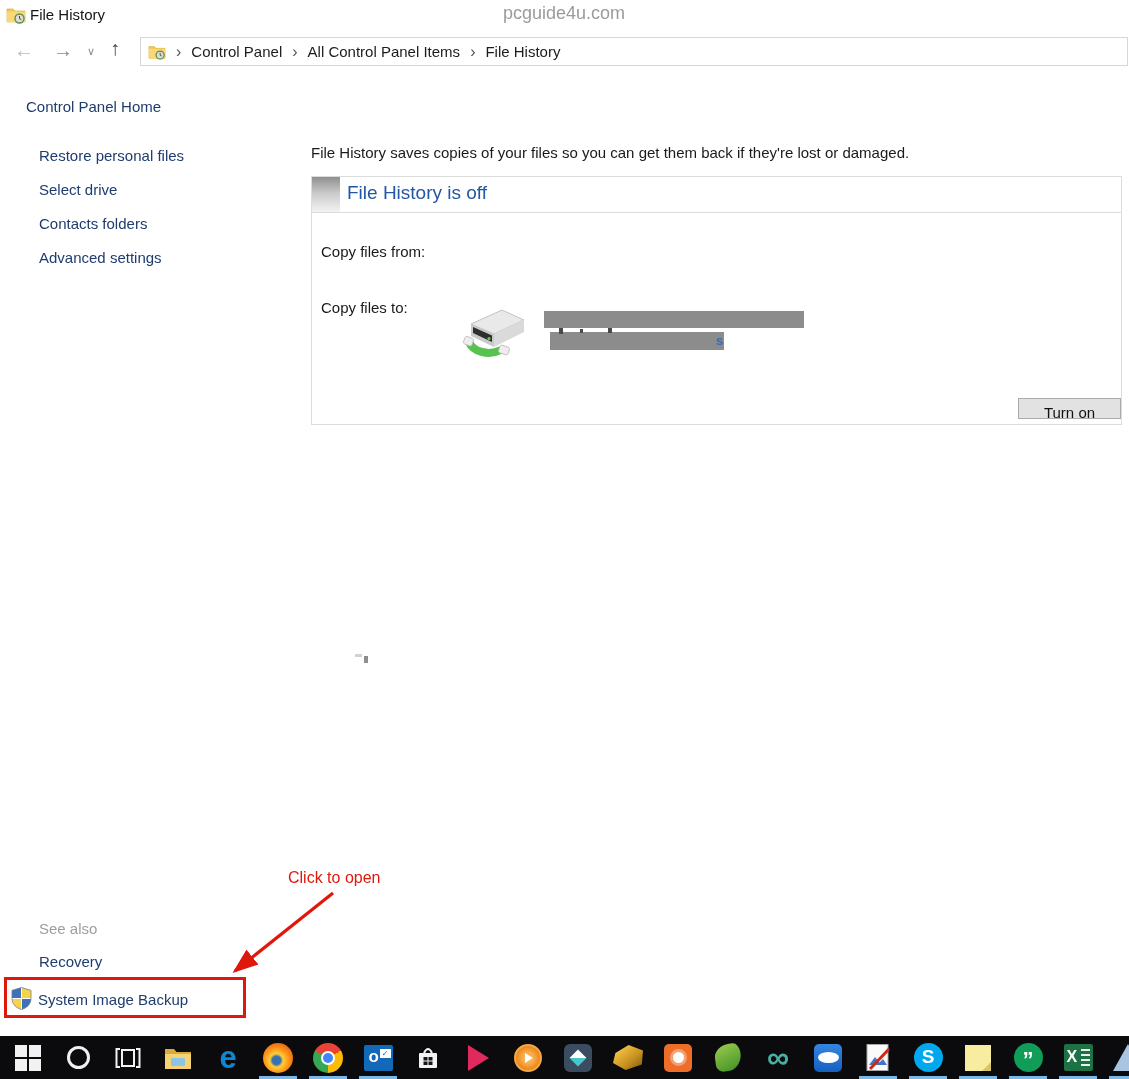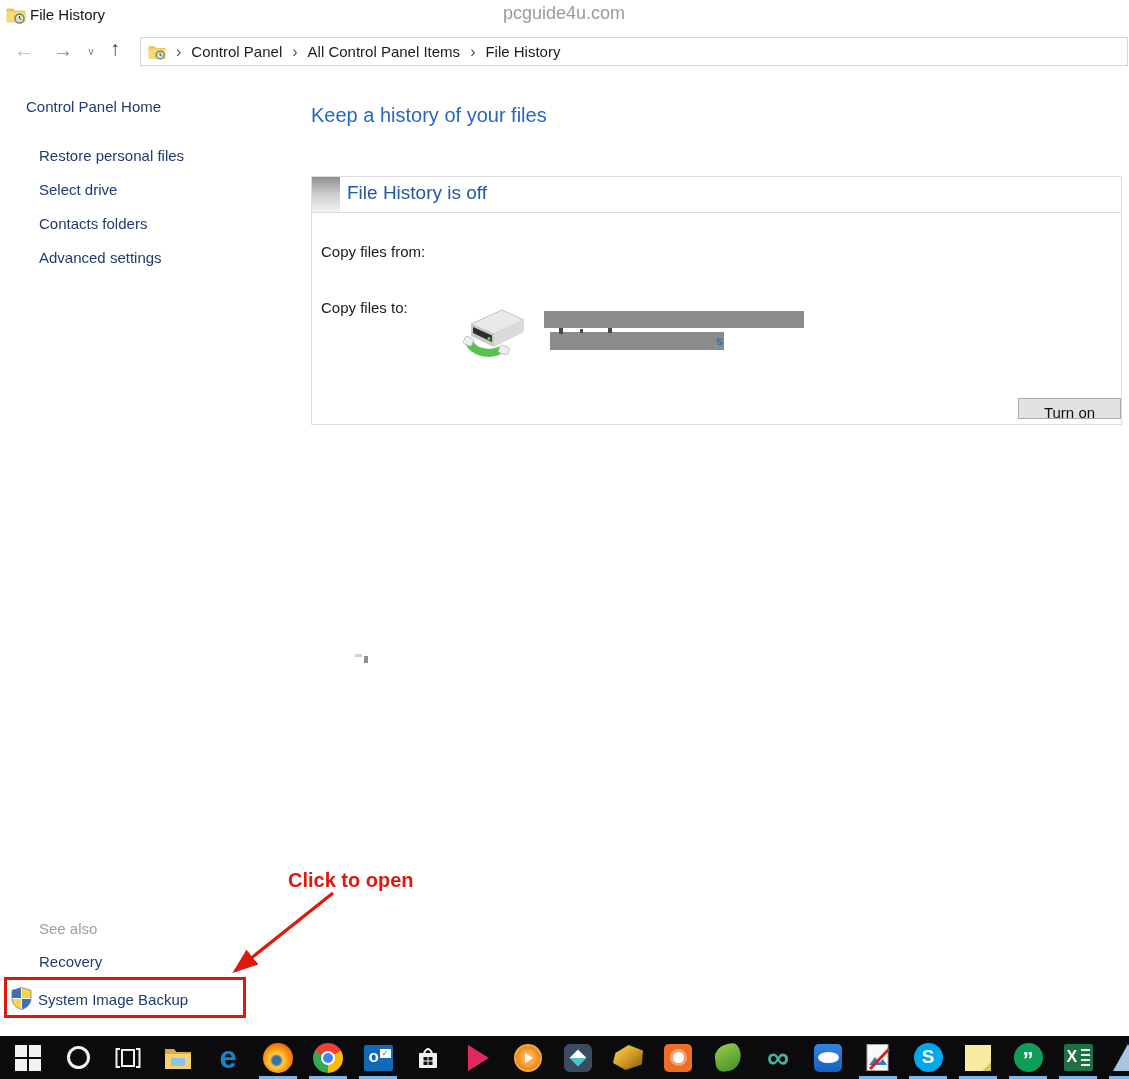--- a/index.html
+++ b/index.html
@@ -48,21 +48,21 @@
     border:1px solid #ababab; font-size:15px; color:#111; text-align:center; line-height:27px; cursor:pointer;
   }
   .artifact1 { left:364px; top:656px; width:4px; height:7px; background:#8e8e8e; }
   .artifact2 { left:355px; top:654px; width:7px; height:3px; background:#d2d2d2; }
 
   
   .see-also { left:39px; top:920px; }
   .recovery { left:39px; top:953px; }
   .red-box { left:4px; top:977px; width:242px; height:41px; border:3px solid #df180c; }
   .sib-label { left:38px; top:991px; }
-  .click-open { left:288px; top:869px; font-size:20px; font-weight:700; color:#df180c; }
+  .click-open { left:288px; top:869px; font-size:16px; font-weight:400; color:#df180c; }
 
   
   .taskbar {
     left:0; top:1036px; width:1129px; height:43px; background:#0b0b0e;
     display:flex; align-items:center; padding-left:8px; gap:10px; overflow:hidden;
   }
   .tb-item { position:relative; width:40px; height:43px; flex:0 0 40px;
     display:flex; align-items:center; justify-content:center; cursor:pointer; }
   .tb-item.run::after { content:""; position:absolute; bottom:0; left:1px; width:38px; height:3px; background:#79b9ea; }
 
@@ -143,21 +143,21 @@
     <span class="crumb-chev">›</span>
     <span class="crumb">File History</span>
   </div>
 
   <div class="abs side-link" style="left:26px;top:98px">Control Panel Home</div>
   <div class="abs side-link" style="left:39px;top:147px">Restore personal files</div>
   <div class="abs side-link" style="left:39px;top:181px">Select drive</div>
   <div class="abs side-link" style="left:39px;top:215px">Contacts folders</div>
   <div class="abs side-link" style="left:39px;top:249px">Advanced settings</div>
 
-  <div class="abs heading">Keep a history of your files</div>
+  <div class="abs desc">File History saves copies of your files so you can get them back if they're lost or damaged.</div>
 
   <div class="abs panel">
     <div class="panel-header">
       <div class="grad-square"></div>
       <div class="panel-title">File History is off</div>
     </div>
 
     <div class="plabel" style="left:9px;top:66px">Copy files from:</div>
     <div class="plabel" style="left:9px;top:122px">Copy files to:</div>
 

